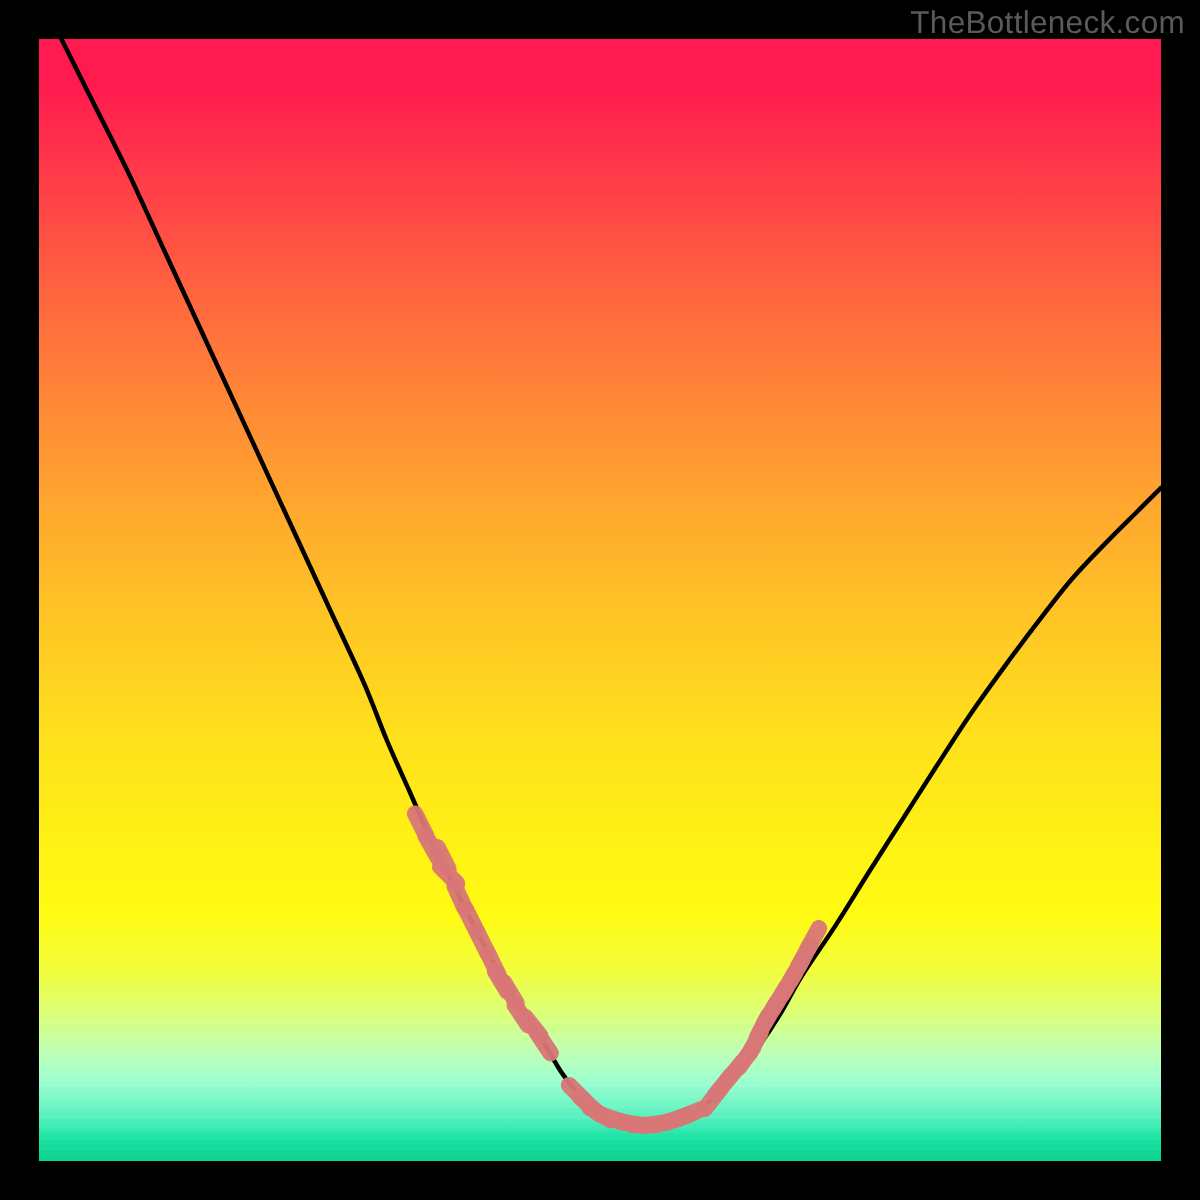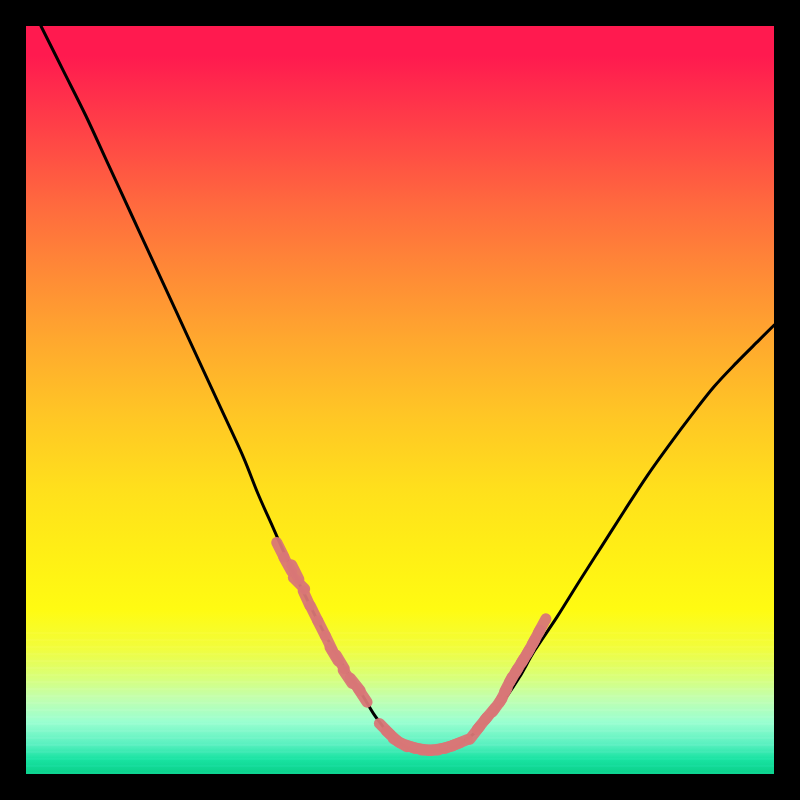--- a/index.html
+++ b/index.html
@@ -122,13 +122,14 @@
           <line x1="478.78" y1="665.34" x2="486.14" y2="651.14" stroke="#d97777" stroke-width="11" stroke-linecap="round" opacity="0.95"></line>
           <line x1="483.58" y1="656.12" x2="491.81" y2="642.40" stroke="#d97777" stroke-width="11" stroke-linecap="round" opacity="0.95"></line>
           <line x1="489.49" y1="646.35" x2="497.87" y2="632.73" stroke="#d97777" stroke-width="11" stroke-linecap="round" opacity="0.95"></line>
           <line x1="495.55" y1="636.68" x2="503.78" y2="622.96" stroke="#d97777" stroke-width="11" stroke-linecap="round" opacity="0.95"></line>
           <line x1="500.99" y1="627.82" x2="508.81" y2="613.86" stroke="#d97777" stroke-width="11" stroke-linecap="round" opacity="0.95"></line>
           <line x1="506.36" y1="618.17" x2="513.91" y2="604.06" stroke="#d97777" stroke-width="11" stroke-linecap="round" opacity="0.95"></line>
           <line x1="512.36" y1="606.95" x2="519.88" y2="592.84" stroke="#d97777" stroke-width="11" stroke-linecap="round" opacity="0.95"></line>
         </g>
     </svg>
   </div>
+  <div class="watermark">TheBottleneck.com</div>
 </div>
 
 </body></html>

